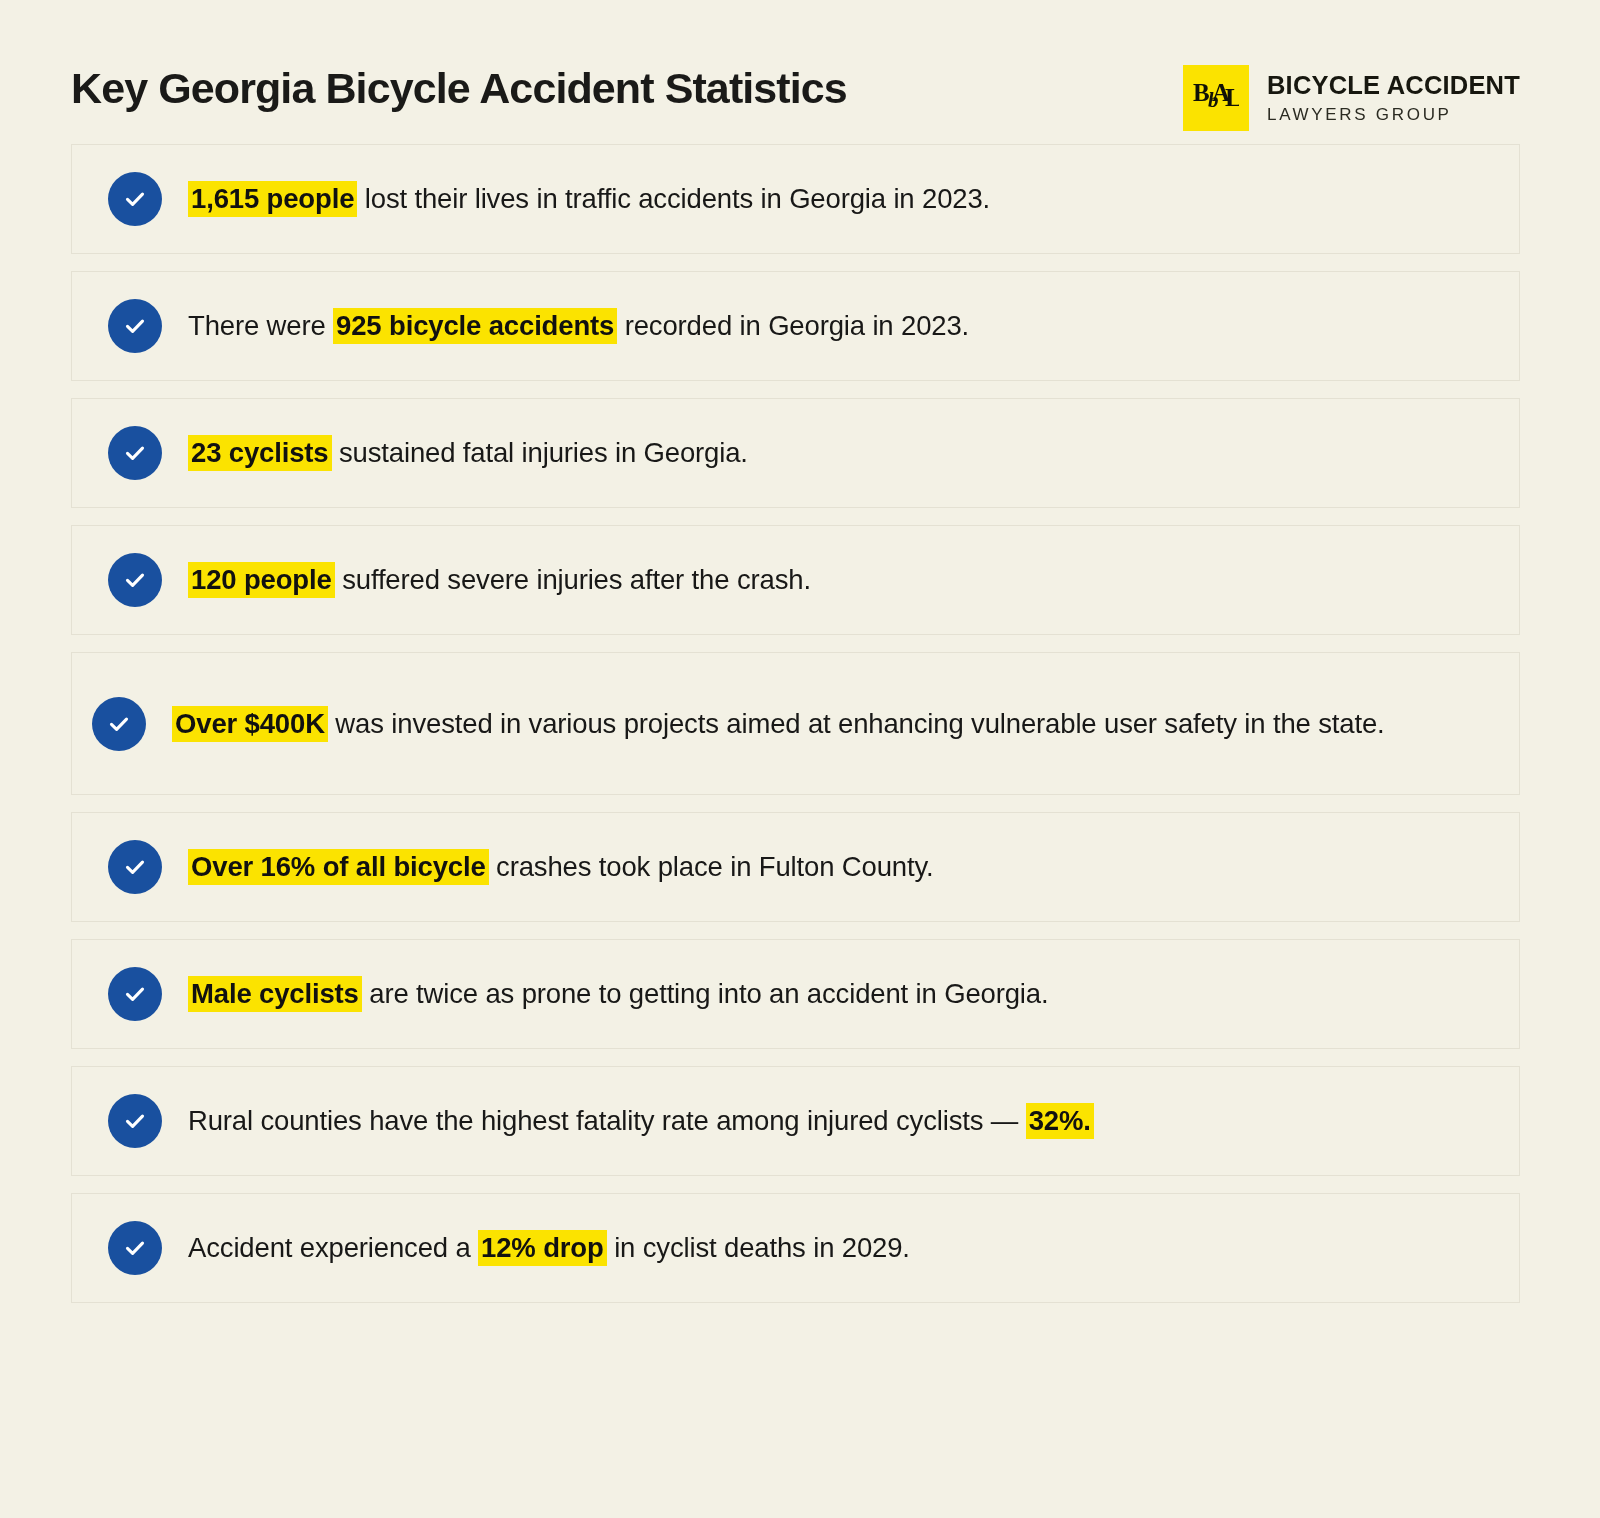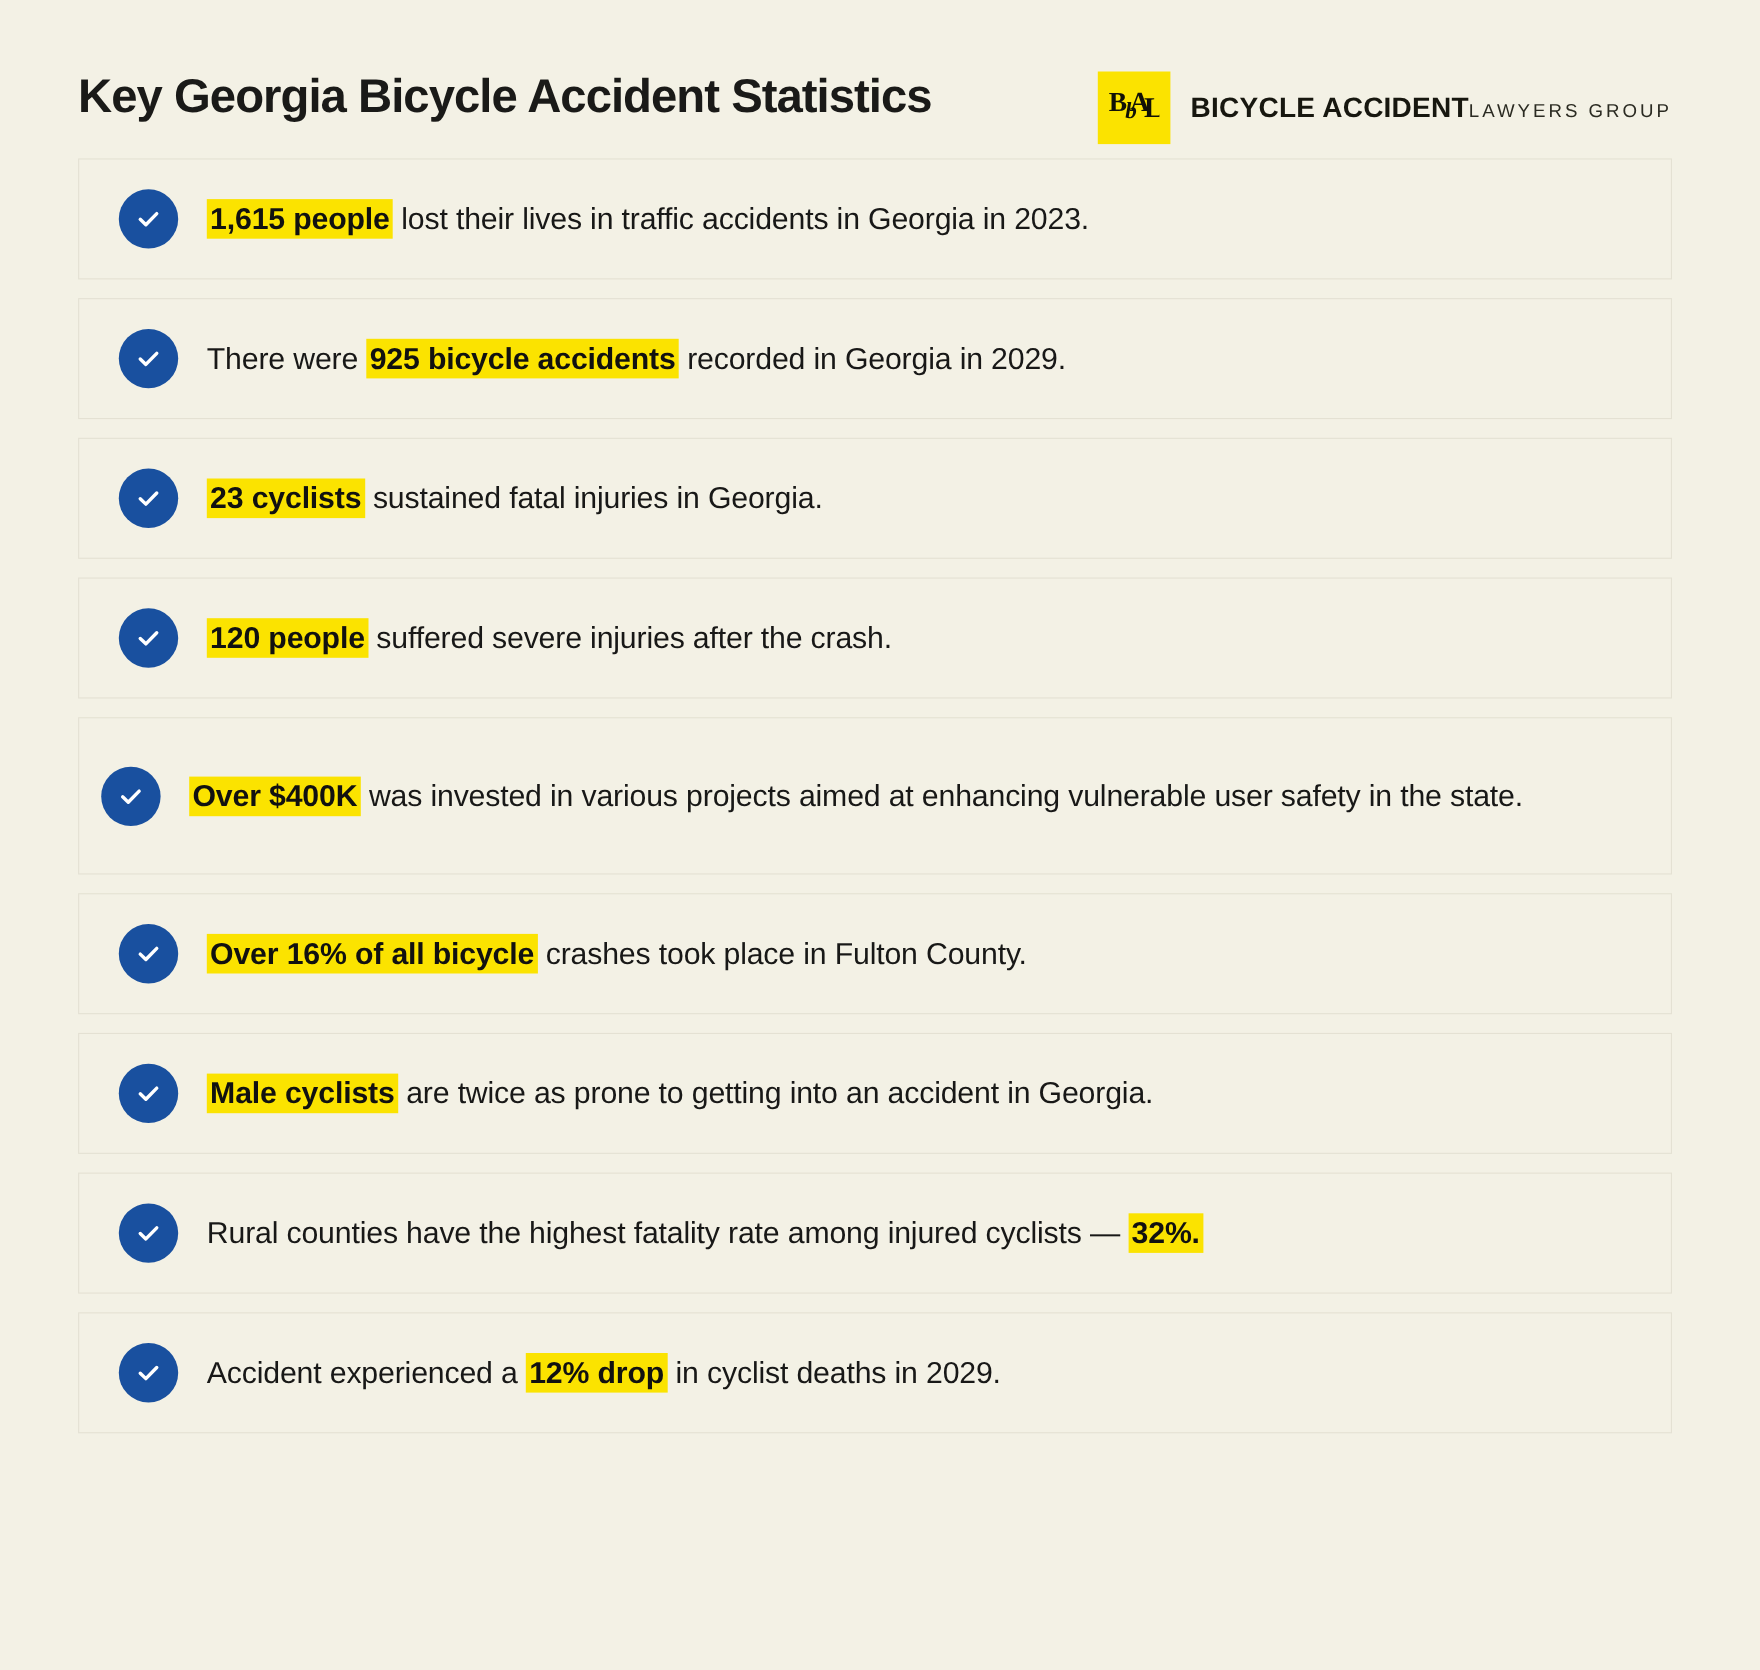--- a/index.html
+++ b/index.html
@@ -56,21 +56,21 @@
     height: 66px;
     background: #FBE300;
     display: flex;
     align-items: center;
     justify-content: center;
     flex: none;
   }
 
   .brand-mark svg { display: block; }
 
-  .brand-text { display: flex; flex-direction: row; justify-content: center; }
+  .brand-text { display: flex; flex-direction: column; justify-content: center; }
 
   .brand-name {
     font-size: 25.5px;
     font-weight: 700;
     letter-spacing: 0.2px;
     color: #17170F;
     line-height: 1.05;
     white-space: nowrap;
   }
 
@@ -168,21 +168,21 @@
           </svg>
         </div>
         <div class="stat-text"><mark>1,615 people</mark><span> lost their lives in traffic accidents in Georgia in 2023.</span></div>
       </div>
       <div class="stat-card">
         <div class="check-badge">
           <svg width="28" height="28" viewBox="0 0 28 28" aria-hidden="true">
             <path d="M6.5 14.4 L11.6 19.3 L21.5 9.2" fill="none" stroke="#FFFFFF" stroke-width="3.1" stroke-linecap="round" stroke-linejoin="round"></path>
           </svg>
         </div>
-        <div class="stat-text"><span>There were </span><mark>925 bicycle accidents</mark><span> recorded in Georgia in 2029.</span></div>
+        <div class="stat-text"><span>There were </span><mark>925 bicycle accidents</mark><span> recorded in Georgia in 2023.</span></div>
       </div>
       <div class="stat-card">
         <div class="check-badge">
           <svg width="28" height="28" viewBox="0 0 28 28" aria-hidden="true">
             <path d="M6.5 14.4 L11.6 19.3 L21.5 9.2" fill="none" stroke="#FFFFFF" stroke-width="3.1" stroke-linecap="round" stroke-linejoin="round"></path>
           </svg>
         </div>
         <div class="stat-text"><mark>23 cyclists</mark><span> sustained fatal injuries in Georgia.</span></div>
       </div>
       <div class="stat-card">

